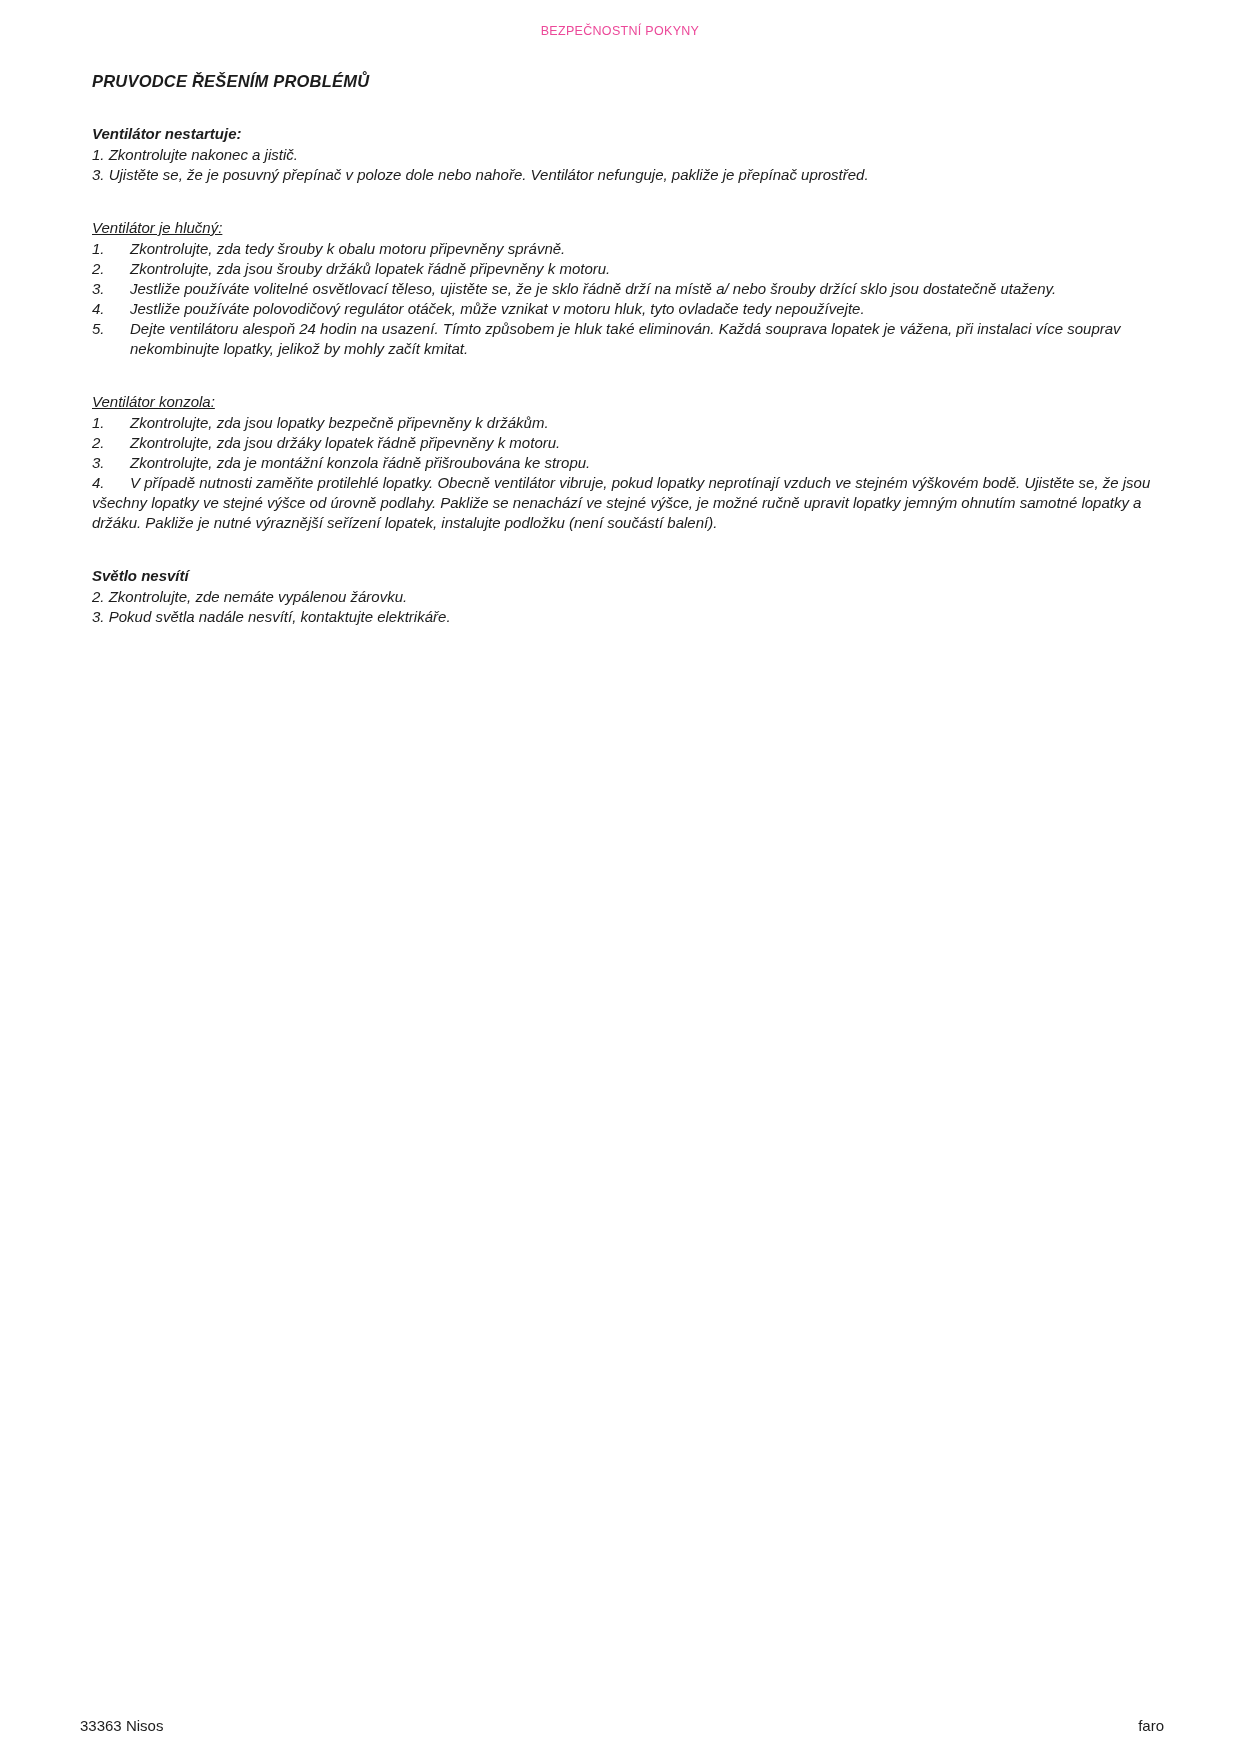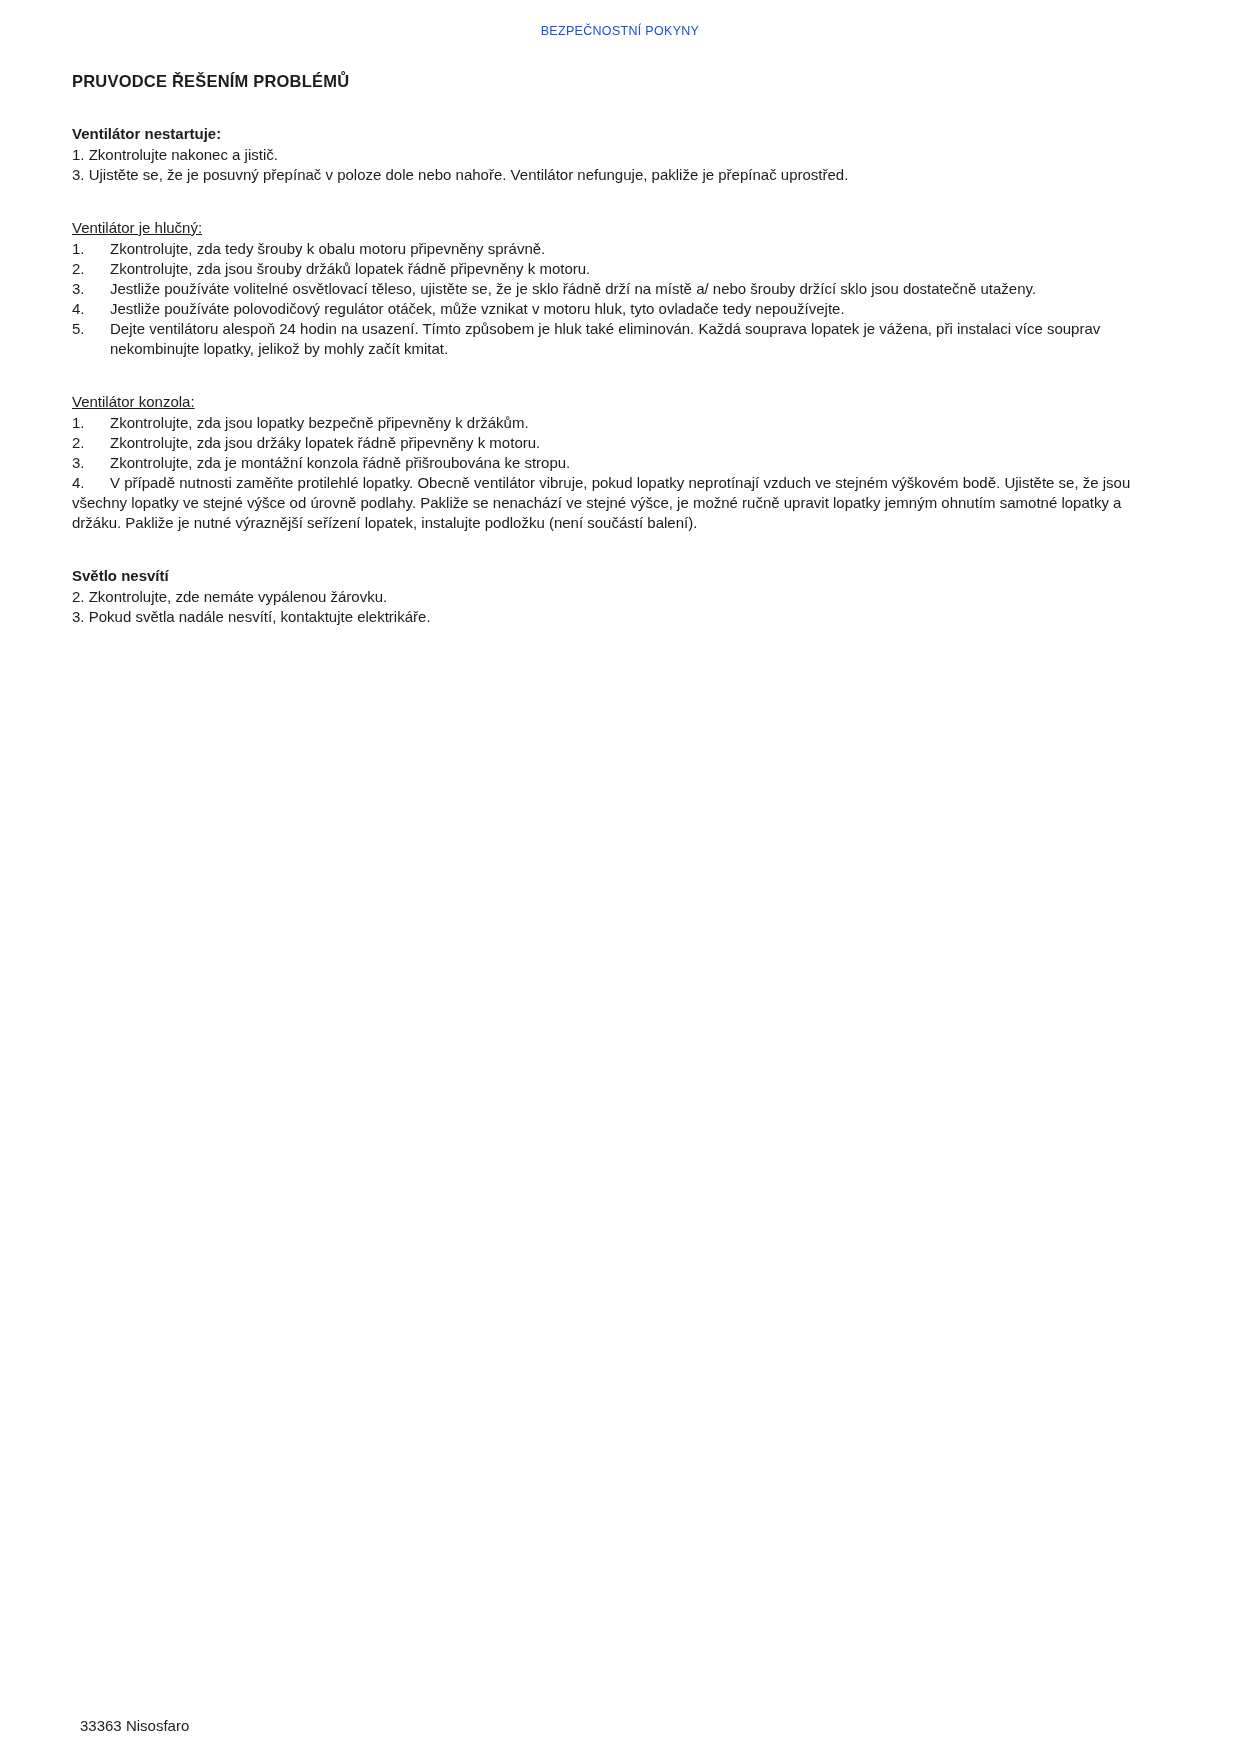--- a/index.html
+++ b/index.html
@@ -8,29 +8,30 @@
     width: 1240px;
     height: 1754px;
     position: relative;
     font-family: "Liberation Sans", "DejaVu Sans", sans-serif;
     color: #1c1c1c;
     overflow: hidden;
   }
   .page-header {
     padding-top: 24px;
     text-align: center;
-    color: #1d4ed8;
+    color: #ec4899;
     font-size: 12.5px;
     letter-spacing: 0.3px;
   }
   .content {
     position: absolute;
-    left: 72px;
+    left: 92px;
     right: 76px;
     top: 72px;
+    font-style: italic;
   }
   .doc-title {
     font-size: 16.5px;
     font-weight: bold;
     letter-spacing: 0.2px;
     margin-bottom: 8px;
   }
   .section { margin-top: 33px; }
   .section-heading {
     font-size: 15px;
@@ -55,21 +56,21 @@
   .item.tabbed .txt { flex: 1 1 auto; }
   
   .item.flush { display: block; }
   .item.flush .num { display: inline-block; width: 38px; }
   .page-footer {
     position: absolute;
     left: 80px;
     right: 76px;
     bottom: 20px;
     display: flex;
-    justify-content: flex-start;
+    justify-content: space-between;
     font-size: 15px;
   }
 </style>
 </head>
 <body>
 
 <div class="page-header">BEZPEČNOSTNÍ POKYNY</div>
 
 <div class="content">
 

